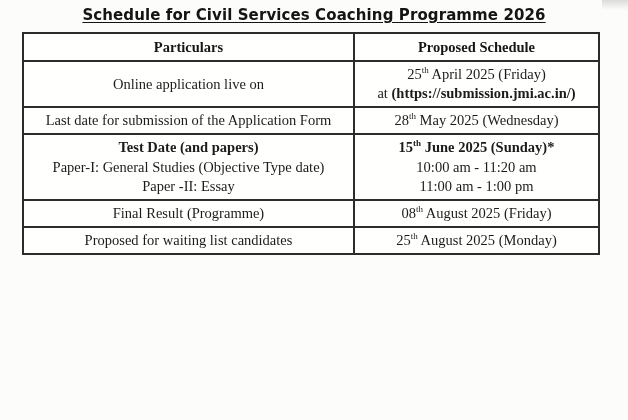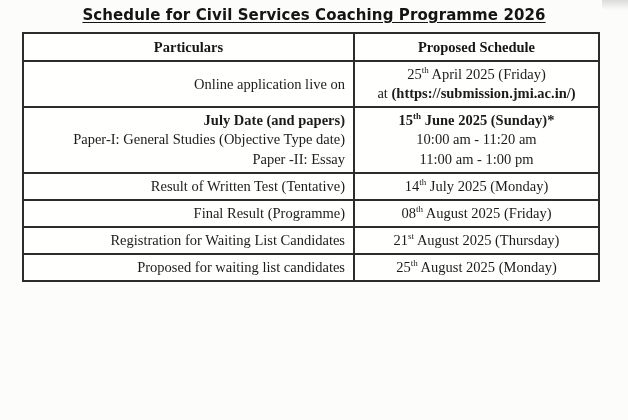--- a/index.html
+++ b/index.html
@@ -49,21 +49,21 @@
     padding: 2px 4px;
     color: #161616;
   }
   col.c-particulars { width: 331px; }
   col.c-schedule   { width: 245px; }
   td.cell {
     font-size: 14.5px;
     line-height: 1.32;
     padding: 3px 8px;
   }
-  td.cell-particulars { text-align: right; }
+  td.cell-particulars { text-align: center; }
   td.cell-schedule    { text-align: center; padding: 3px 5px; }
   .line { display: block; }
   .seg-bold { font-weight: 700; }
   sup {
     font-size: 9px;
     line-height: 0;
     vertical-align: super;
   }
   
   .scan-smudge {
@@ -100,52 +100,44 @@
           <td class="cell cell-particulars">
             <span class="line"><span class="">Online application live on</span></span>
           </td>
           <td class="cell cell-schedule">
             <span class="line"><span class="">25<sup>th</sup> April 2025 (Friday)</span></span>
             <span class="line"><span class="">at </span><span class="seg-bold">(https://submission.jmi.ac.in/)</span></span>
           </td>
         </tr>
         <tr>
           <td class="cell cell-particulars">
-            <span class="line"><span class="seg-bold">July Date (and papers)</span></span>
+            <span class="line"><span class="">Last date for submission of the Application Form</span></span>
+          </td>
+          <td class="cell cell-schedule">
+            <span class="line"><span class="">28<sup>th</sup> May 2025 (Wednesday)</span></span>
+          </td>
+        </tr>
+        <tr>
+          <td class="cell cell-particulars">
+            <span class="line"><span class="seg-bold">Test Date (and papers)</span></span>
             <span class="line"><span class="">Paper-I: General Studies (Objective Type date)</span></span>
             <span class="line"><span class="">Paper -II: Essay</span></span>
           </td>
           <td class="cell cell-schedule">
             <span class="line"><span class="seg-bold">15<sup>th</sup> June 2025 (Sunday)*</span></span>
             <span class="line"><span class="">10:00 am - 11:20 am</span></span>
             <span class="line"><span class="">11:00 am - 1:00 pm</span></span>
           </td>
         </tr>
         <tr>
           <td class="cell cell-particulars">
-            <span class="line"><span class="">Result of Written Test (Tentative)</span></span>
-          </td>
-          <td class="cell cell-schedule">
-            <span class="line"><span class="">14<sup>th</sup> July 2025 (Monday)</span></span>
-          </td>
-        </tr>
-        <tr>
-          <td class="cell cell-particulars">
             <span class="line"><span class="">Final Result (Programme)</span></span>
           </td>
           <td class="cell cell-schedule">
             <span class="line"><span class="">08<sup>th</sup> August 2025 (Friday)</span></span>
-          </td>
-        </tr>
-        <tr>
-          <td class="cell cell-particulars">
-            <span class="line"><span class="">Registration for Waiting List Candidates</span></span>
-          </td>
-          <td class="cell cell-schedule">
-            <span class="line"><span class="">21<sup>st</sup> August 2025 (Thursday)</span></span>
           </td>
         </tr>
         <tr>
           <td class="cell cell-particulars">
             <span class="line"><span class="">Proposed for waiting list candidates</span></span>
           </td>
           <td class="cell cell-schedule">
             <span class="line"><span class="">25<sup>th</sup> August 2025 (Monday)</span></span>
           </td>
         </tr>

